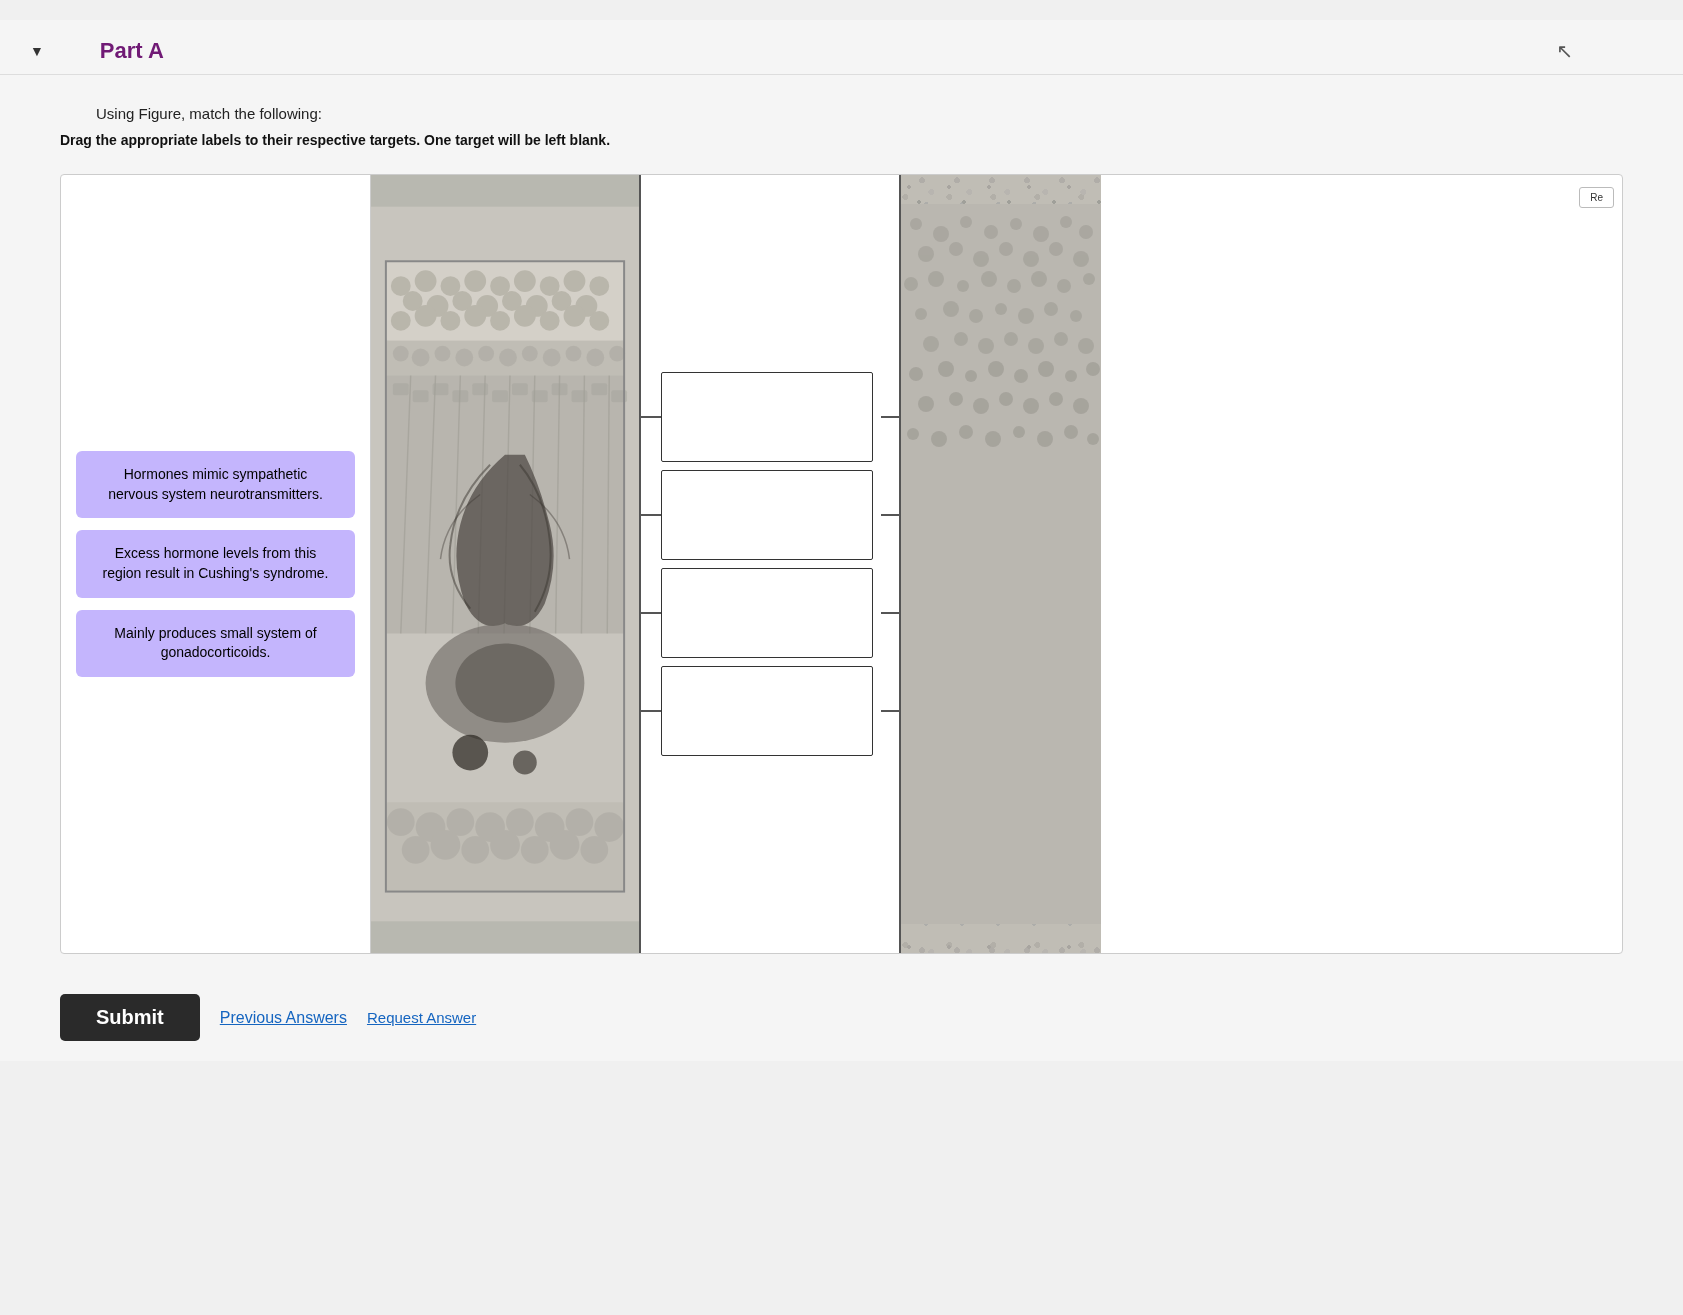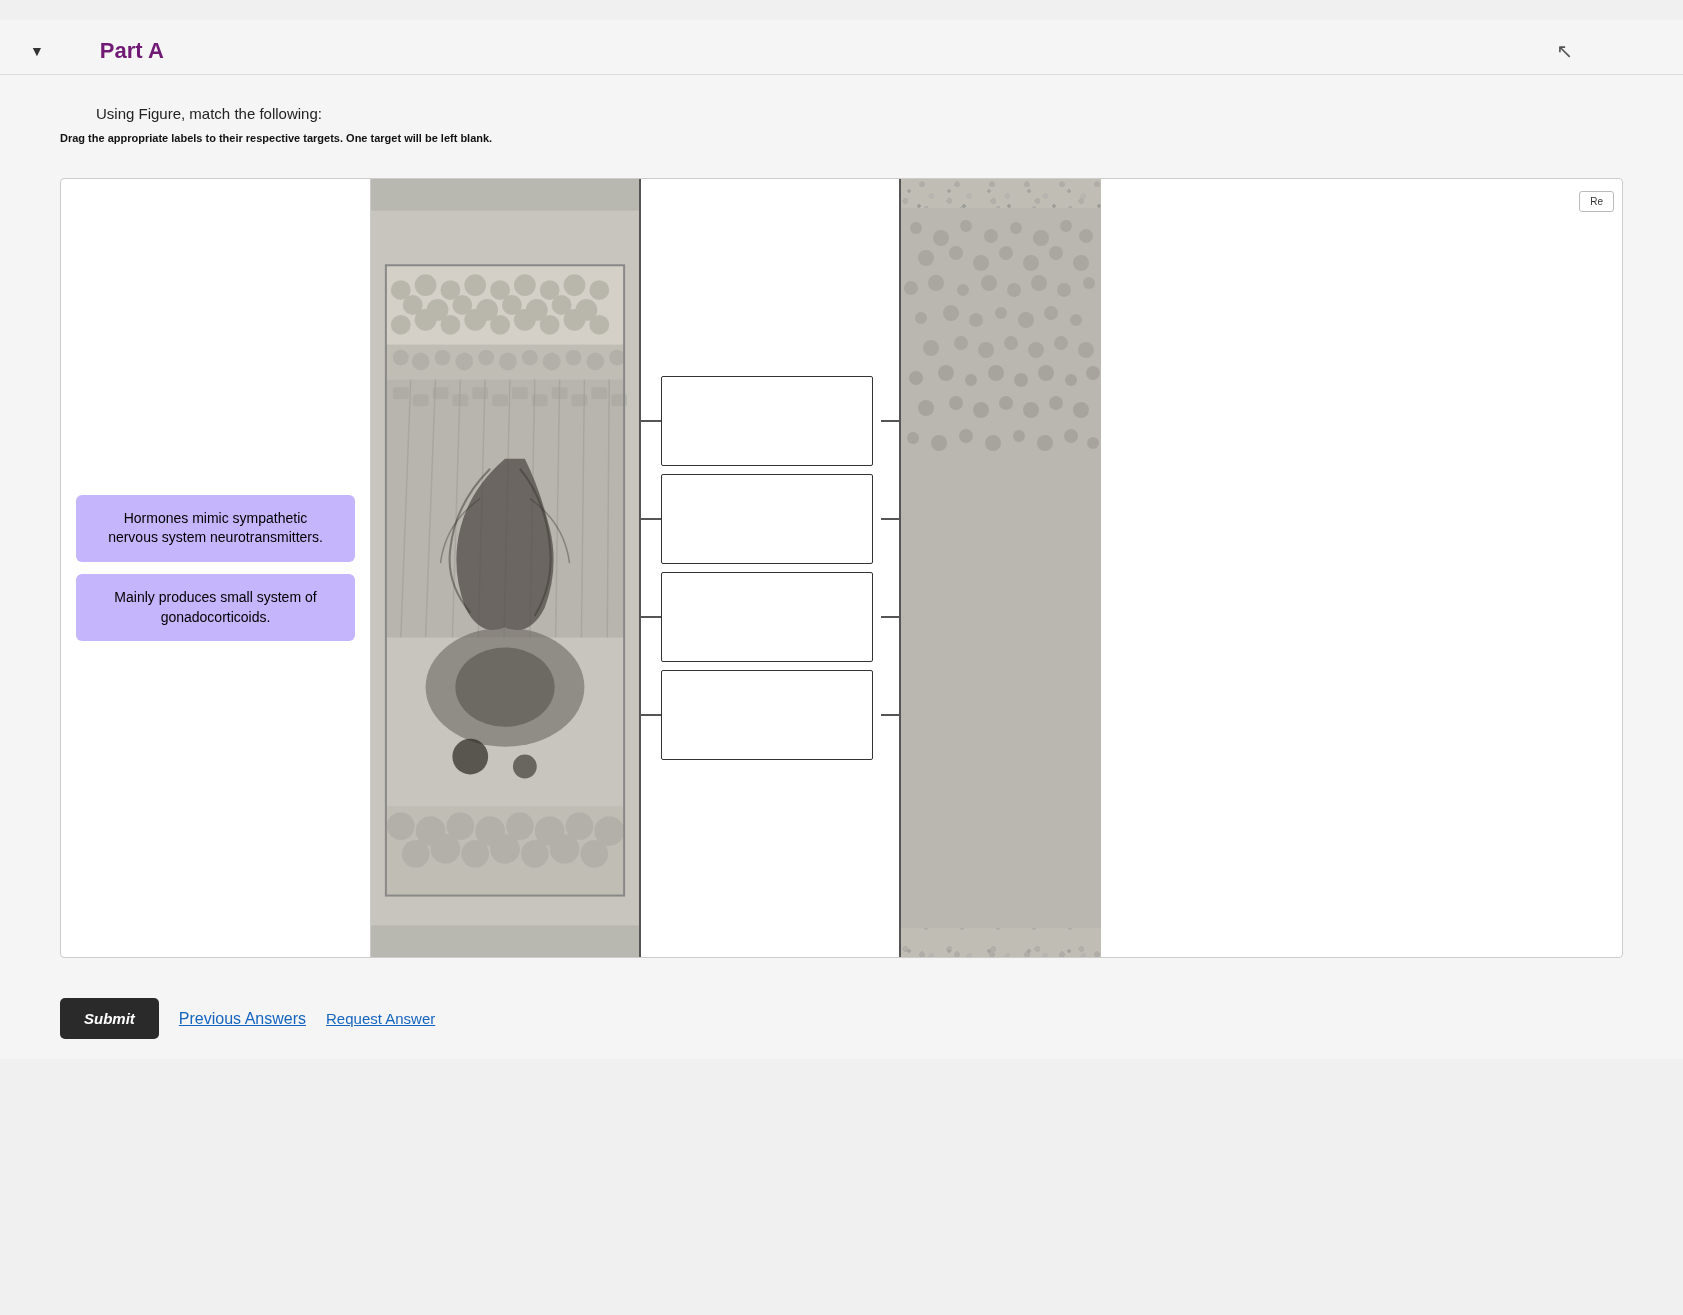--- a/index.html
+++ b/index.html
@@ -53,24 +53,24 @@
     }
 
     .instruction-line1 {
       font-size: 15px;
       color: #222;
       margin-bottom: 10px;
       margin-left: 36px;
     }
 
     .instruction-line2 {
-      font-size: 11px;
+      font-size: 14px;
       font-weight: bold;
       color: #111;
-      margin-bottom: 34px;
+      margin-bottom: 26px;
     }
 
     .drag-drop-container {
       background: #fff;
       border: 1px solid #ccc;
       border-radius: 4px;
       width: 100%;
       min-height: 780px;
       position: relative;
       display: flex;
@@ -208,25 +208,24 @@
       gap: 20px;
       padding: 20px 60px;
       background: #f5f5f5;
     }
 
     .submit-button {
       background: #2a2a2a;
       color: #fff;
       border: none;
       border-radius: 5px;
-      padding: 12px 24px;
-      font-size: 15px;
+      padding: 12px 36px;
+      font-size: 20px;
       font-weight: bold;
       cursor: pointer;
-      font-style: italic;
     }
 
     .previous-answers-link {
       color: #1565c0;
       text-decoration: underline;
       font-size: 16px;
       cursor: pointer;
       background: none;
       border: none;
     }
@@ -256,20 +255,21 @@
   <div class="question-area">
     <p class="instruction-line1">Using Figure, match the following:</p>
     <p class="instruction-line2">Drag the appropriate labels to their respective targets. One target will be left blank.</p>
 
     <div class="drag-drop-container">
 
       <button class="reset-button-top">Re</button>
 
       <div class="labels-panel">
         <div class="drag-label">Hormones mimic sympathetic nervous system neurotransmitters.</div>
+        <div class="drag-label">Excess hormone levels from this region result in Cushing's syndrome.</div>
         <div class="drag-label">Mainly produces small system of gonadocorticoids.</div>
       </div>
 
       <div class="anatomy-panel">
 
         <div class="anatomy-image">
           <svg class="anatomy-svg" viewBox="0 0 270 720" xmlns="http://www.w3.org/2000/svg">
 
             <rect width="270" height="720" fill="#c8c5be"></rect>
 

